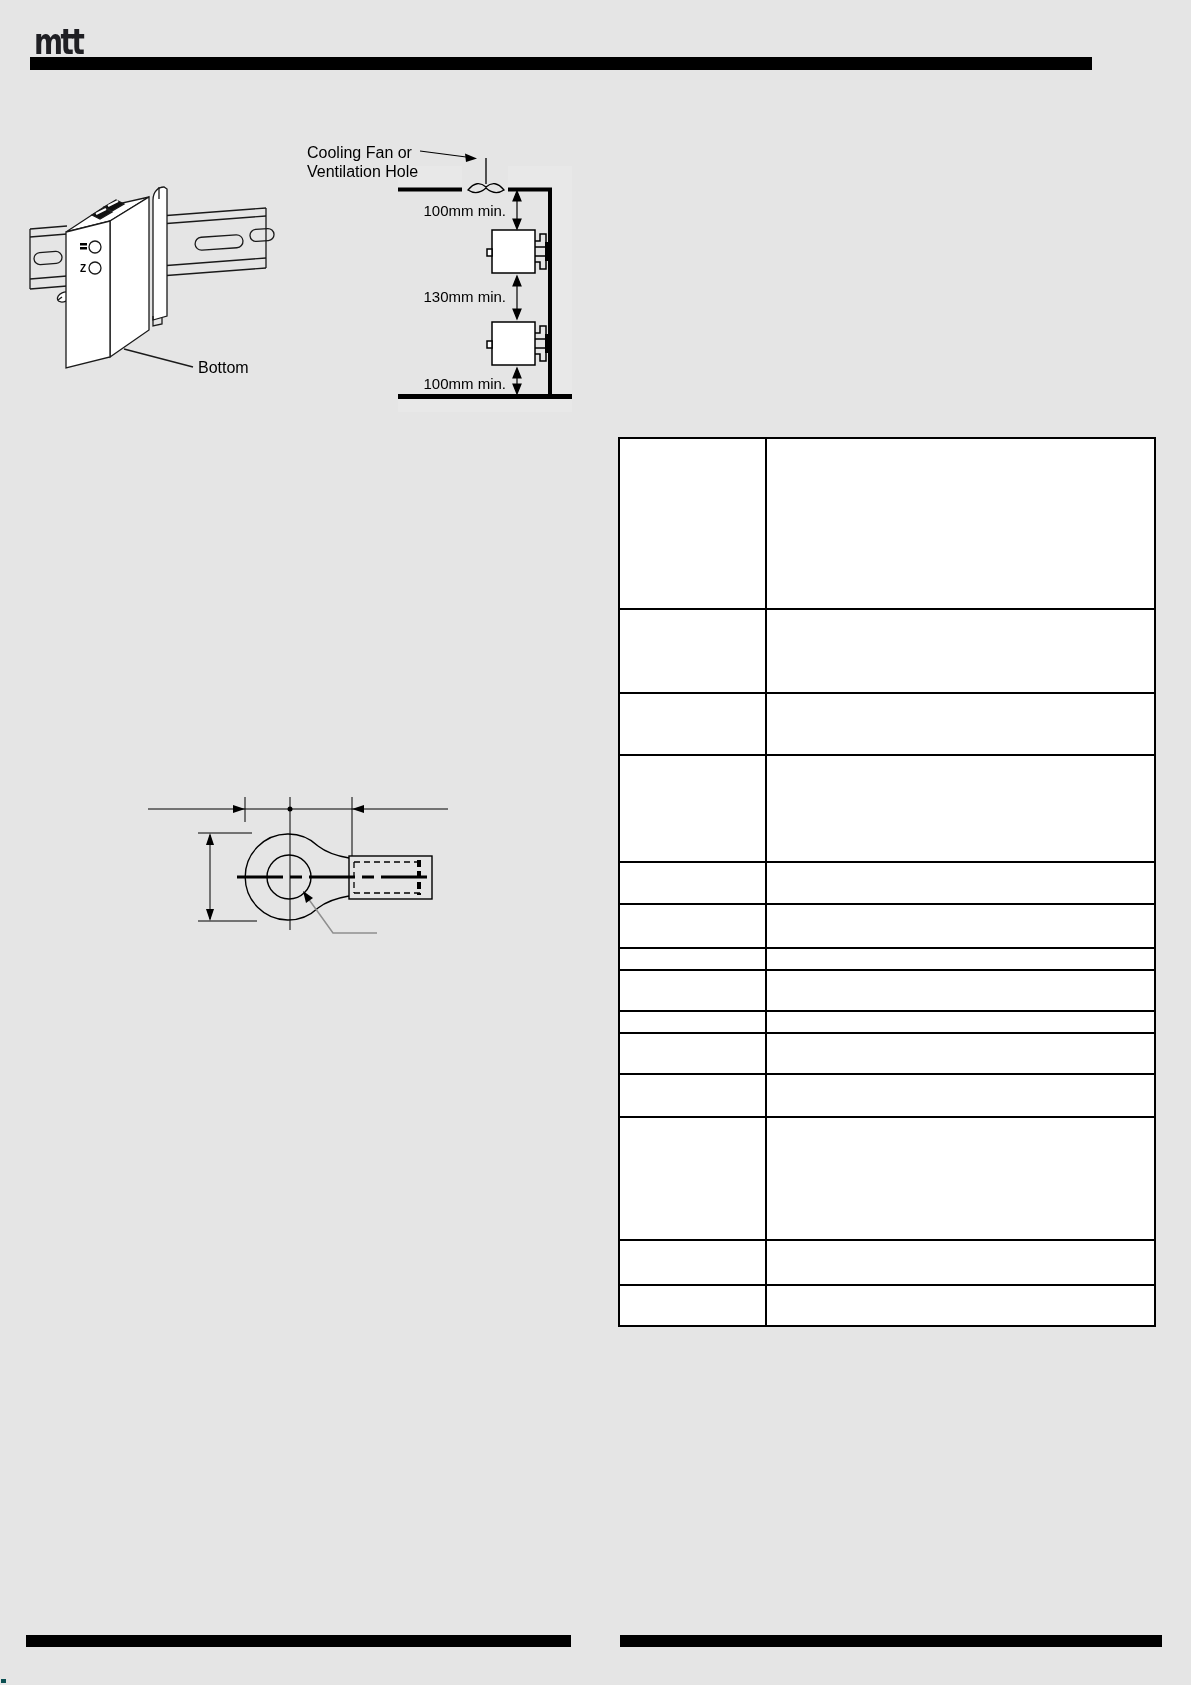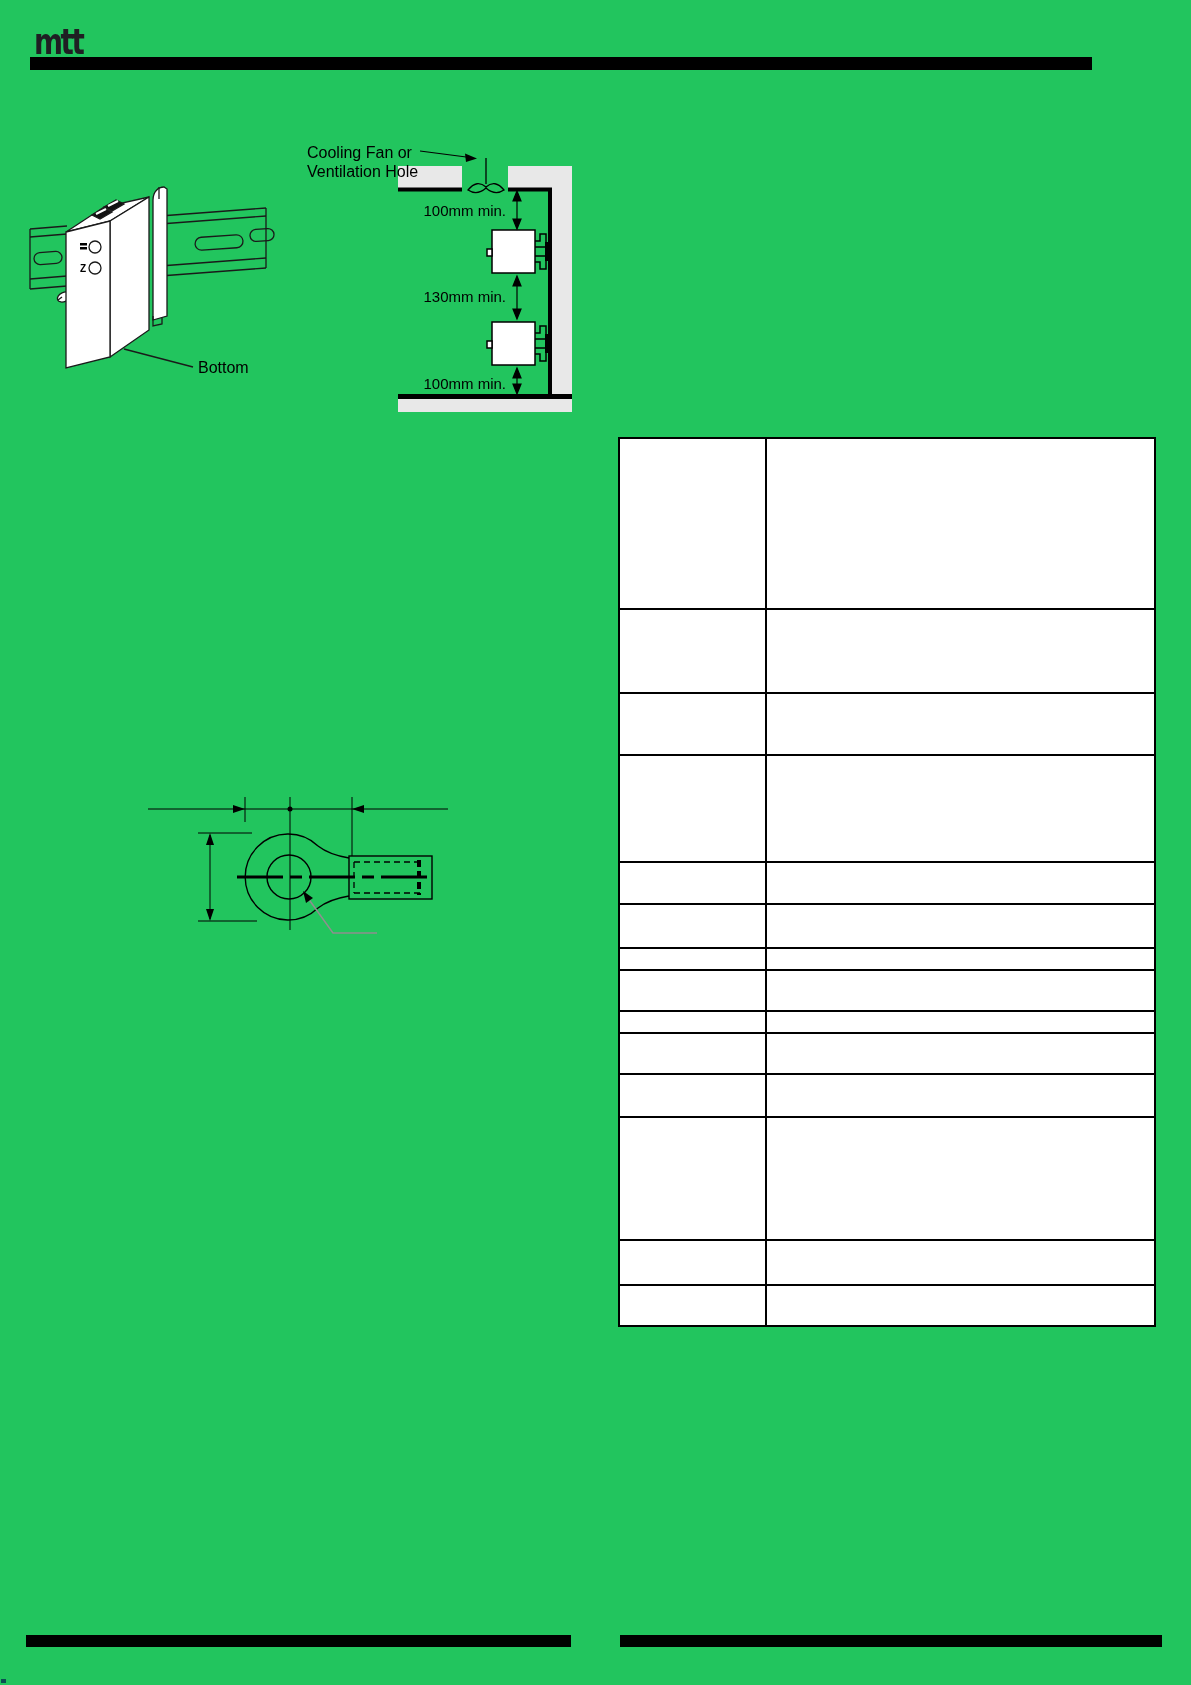--- a/index.html
+++ b/index.html
@@ -2,21 +2,21 @@
 <html><head>
 <meta charset="utf-8">
 <style>
   * { box-sizing: border-box; margin: 0; padding: 0; }
   html,body { background:#fff; }
   body { font-family: "Liberation Sans", sans-serif; }
   .page {
     position: relative;
     width: 1191px;
     height: 1685px;
-    background: #22c55e;
+    background: #e5e5e5;
     overflow: hidden;
   }
   .logo {
     position: absolute;
     left: 34px;
     top: 24px;
     font-family: "DejaVu Sans", sans-serif;
     font-weight: 900;
     font-size: 34px;
     letter-spacing: -3px;

